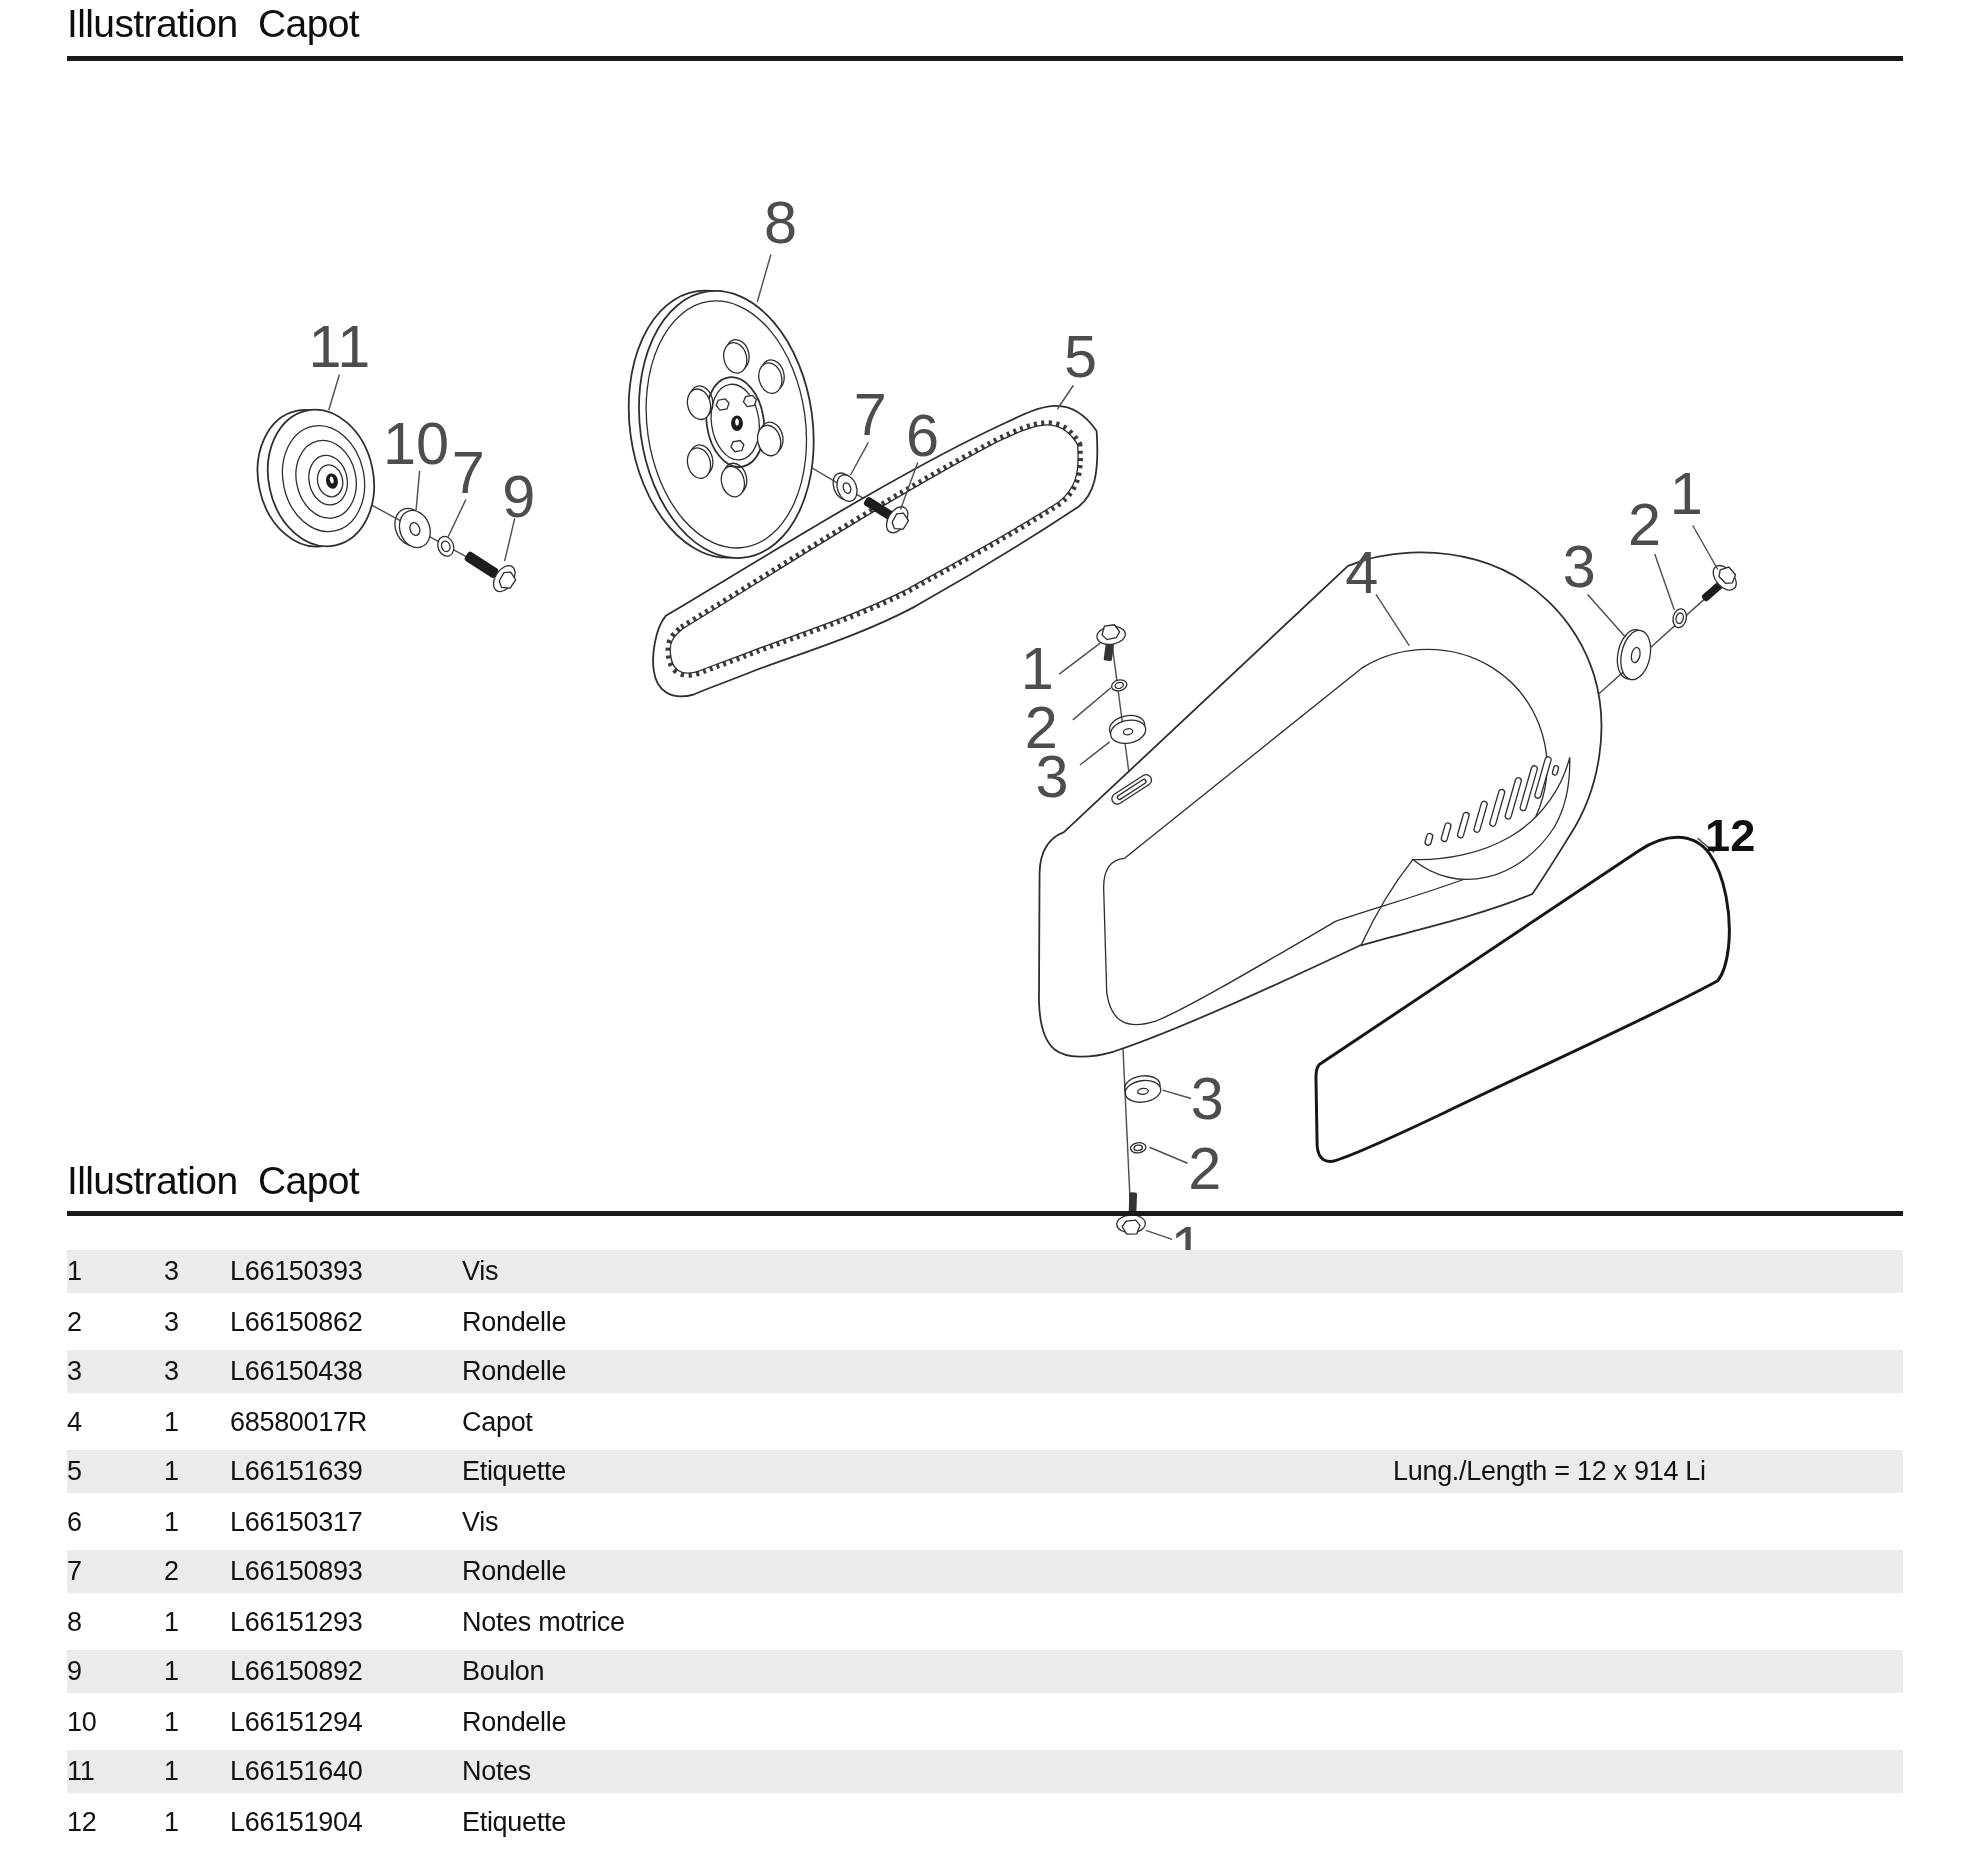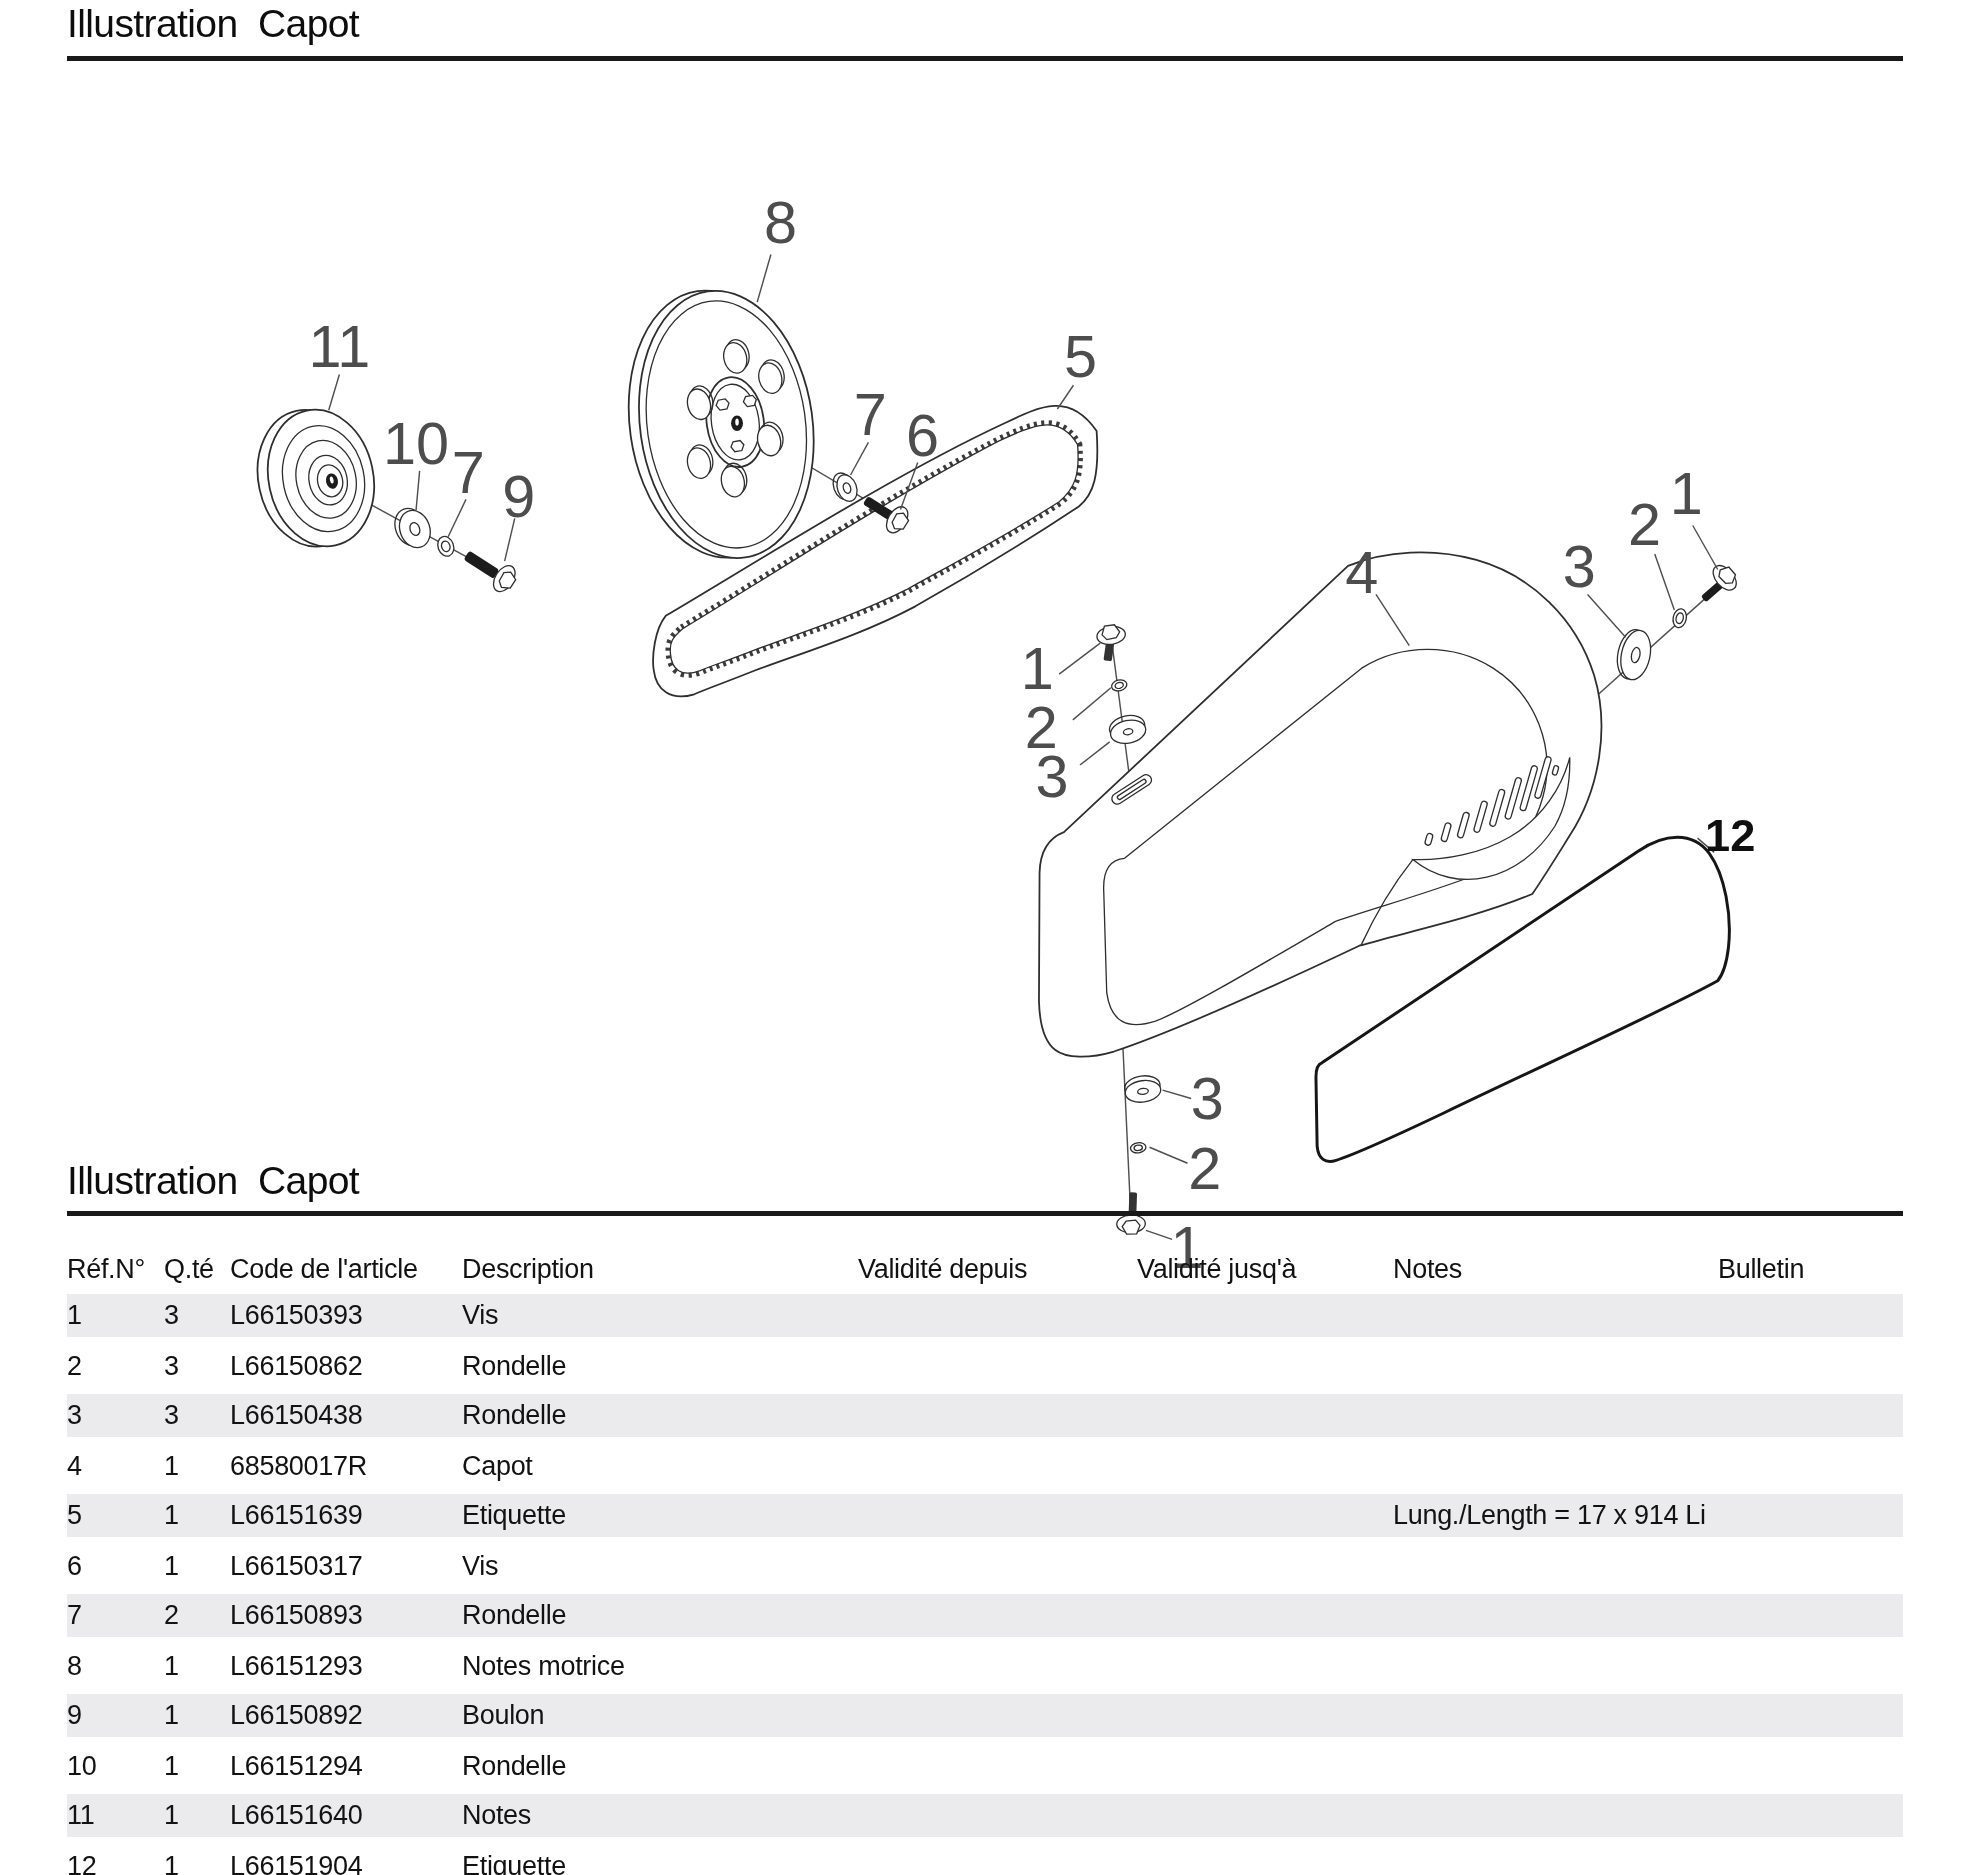--- a/index.html
+++ b/index.html
@@ -304,30 +304,20 @@
       <text class="co" x="2027" y="1966" dy=".35em">2</text>
       <text class="co" x="1997" y="2098" dy=".35em">1</text>
       <text class="co12" x="2911" y="1405" dy=".35em">12</text>
     </g>
   </svg>
 
   <div class="doc-title" style="top:1159px;">Illustration  Capot</div>
   <div class="rule" style="top:1211px;"></div>
 
   <div class="parts-table">
-    <div class="tr head">
-      <div class="td">Réf.N°</div>
-      <div class="td">Q.té</div>
-      <div class="td">Code de l'article</div>
-      <div class="td">Description</div>
-      <div class="td">Validité depuis</div>
-      <div class="td">Validité jusq'à</div>
-      <div class="td">Notes</div>
-      <div class="td">Bulletin</div>
-    </div>
 
     <div class="tr odd">
       <div class="td">1</div>
       <div class="td">3</div>
       <div class="td">L66150393</div>
       <div class="td">Vis</div>
       <div class="td"></div>
         <div class="td"></div>
       <div class="td"></div>
       <div class="td"></div>
@@ -362,21 +352,21 @@
       <div class="td"></div>
       <div class="td"></div>
     </div>
     <div class="tr odd">
       <div class="td">5</div>
       <div class="td">1</div>
       <div class="td">L66151639</div>
       <div class="td">Etiquette</div>
       <div class="td"></div>
         <div class="td"></div>
-      <div class="td">Lung./Length = 17 x 914 Li</div>
+      <div class="td">Lung./Length = 12 x 914 Li</div>
       <div class="td"></div>
     </div>
     <div class="tr">
       <div class="td">6</div>
       <div class="td">1</div>
       <div class="td">L66150317</div>
       <div class="td">Vis</div>
       <div class="td"></div>
         <div class="td"></div>
       <div class="td"></div>

